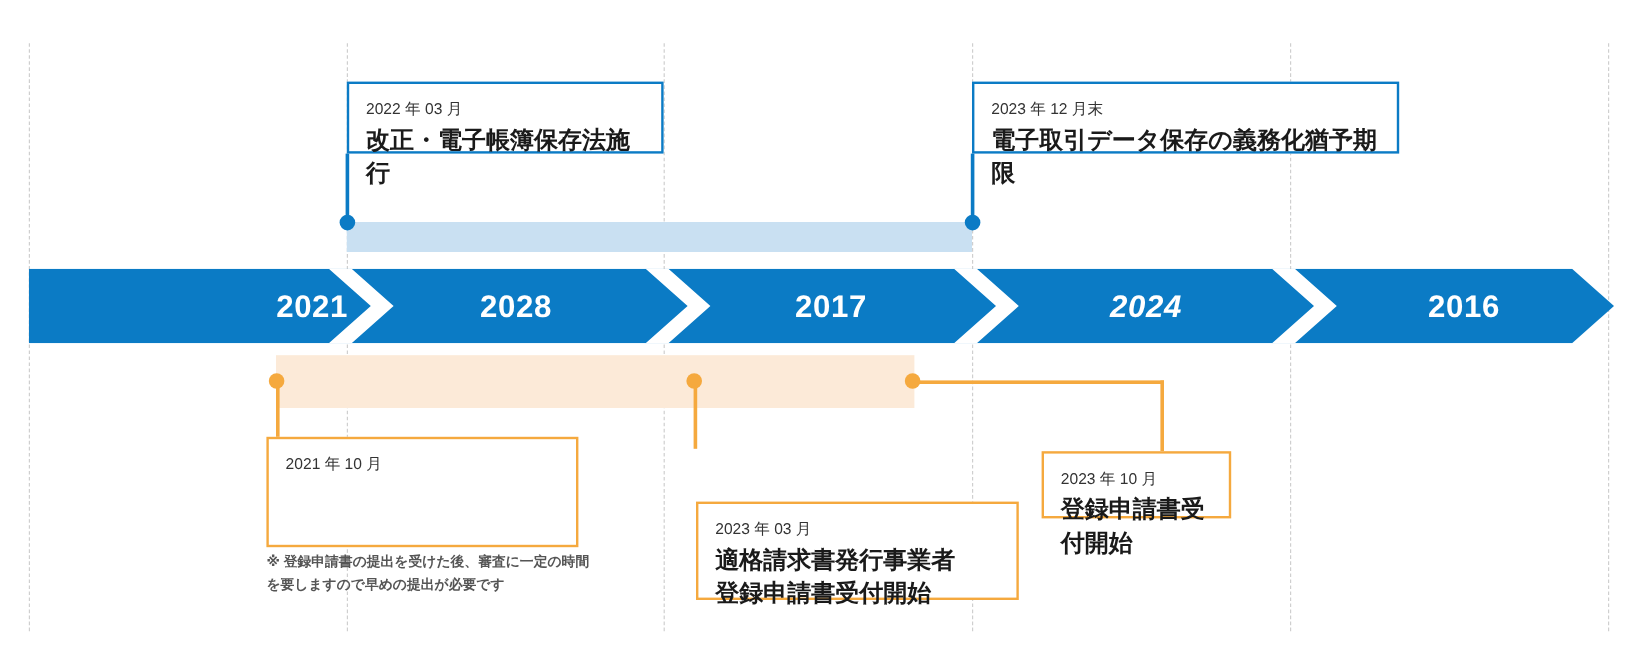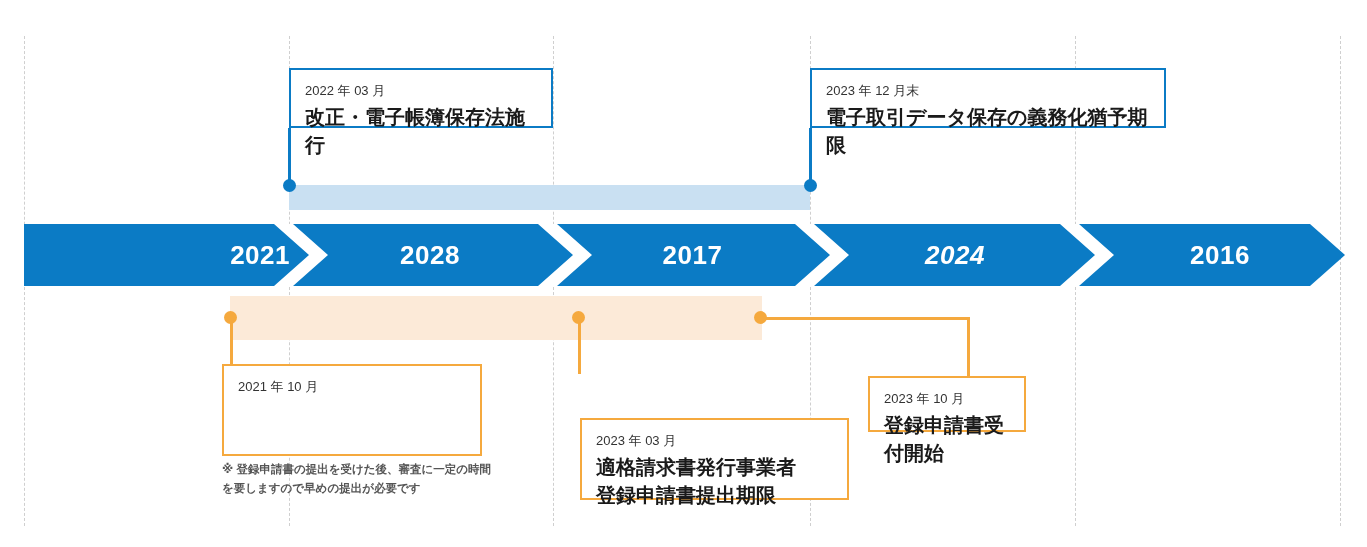--- a/index.html
+++ b/index.html
@@ -186,21 +186,21 @@
   <div class="dot orange" style="left:572px; top:311px;"></div>
   <div class="dot orange" style="left:754px; top:311px;"></div>
 
   <div class="callout orange" style="left:222px; top:364px; width:260px; height:92px;">
     <div class="date">2021 年 10 月</div>
   </div>
 
   <div class="callout orange" style="left:580px; top:374px; width:269px; height:82px;margin-top:44px;">
     <div class="date">2023 年 03 月</div>
     <div class="title">適格請求書発行事業者
-登録申請書提出期限</div>
+登録申請書受付開始</div>
   </div>
 
   <div class="callout orange" style="left:868px; top:376px; width:158px; height:56px;">
     <div class="date">2023 年 10 月</div>
     <div class="title">登録申請書受付開始</div>
   </div>
 
   <div class="footnote">※ 登録申請書の提出を受けた後、審査に一定の時間を要しますので早めの提出が必要です</div>
 
 </div>

